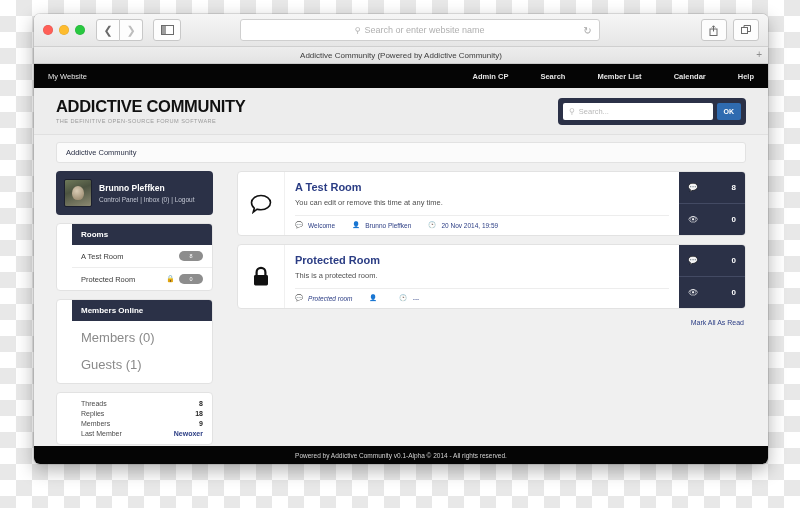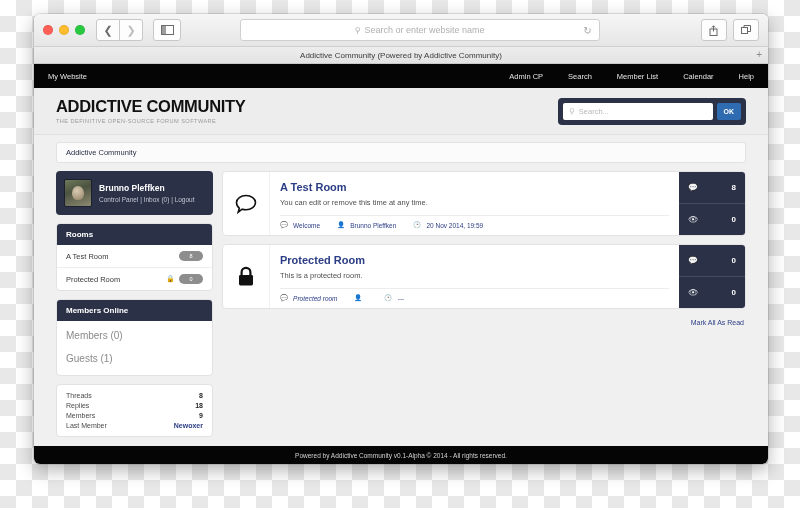--- a/index.html
+++ b/index.html
@@ -62,21 +62,21 @@
   .tabtitle{font-size:8px;color:#3b3b3b;}
   .tabplus{position:absolute;right:6px;color:#8d8d8d;font-size:10px;line-height:1;}
 
   
   .page{height:401px;background:#f0f0f0;overflow:hidden;position:relative;}
   .topnav{
     height:20px;background:#050505;display:flex;align-items:center;
     padding:12px 14px;box-sizing:border-box;
   }
   .topnav .left{font-size:7.5px;color:#e4e4e4;}
-  .topnav .right{margin-left:auto;display:flex;gap:25px;}
+  .topnav .right{margin-left:auto;display:flex;gap:32px;font-weight:bold;}
   .topnav .right span{font-size:7.5px;color:#e4e4e4;}
 
   .header{
     height:47px;background:#ededed;display:flex;align-items:center;
     padding:0 22px;box-sizing:border-box;border-bottom:1px solid #e0e0e0;
   }
   .logo-t{font-size:16.5px;font-weight:bold;color:#111;letter-spacing:-.3px;line-height:1.05;}
   .logo-s{font-size:5.6px;color:#9b9b9b;letter-spacing:.45px;margin-top:2px;}
   .searchwrap{
     margin-left:auto;background:#2b3147;border-radius:4px;padding:5px;
@@ -92,53 +92,53 @@
     background:#2f6bb0;color:#fff;font-size:7px;font-weight:bold;border-radius:2px;
     padding:0 7px;height:17px;display:flex;align-items:center;justify-content:center;
   }
 
   .crumbwrap{padding:7px 22px 0;}
   .crumb{
     background:#fbfbfb;border:1px solid #e2e2e2;border-radius:3px;
     padding:5px 9px;font-size:7.5px;color:#2b3147;
   }
 
-  .body{display:flex;padding:8px 22px 0;gap:9px;box-sizing:border-box;}
+  .body{display:flex;padding:8px 22px 0;gap:24px;box-sizing:border-box;}
   .sidebar{width:157px;flex:0 0 157px;}
   .main{flex:1;}
 
   .userpanel{
     background:#2b3147;border-radius:4px;padding:8px;display:flex;gap:7px;align-items:center;
   }
   .avatar{
     width:26px;height:26px;flex:0 0 26px;border-radius:2px;
     background:linear-gradient(160deg,#6f7a5a 0%,#4c5340 40%,#8d8a72 100%);
     border:1px solid #1b1f2e;position:relative;overflow:hidden;
   }
   .avatar:after{
     content:"";position:absolute;left:7px;top:6px;width:12px;height:14px;border-radius:50% 50% 45% 45%;
     background:radial-gradient(circle at 40% 35%,#d9cbb4,#8f7f63);
   }
   .uname{font-size:8.5px;font-weight:bold;color:#fff;line-height:1.2;}
   .ulinks{font-size:6.5px;color:#c4c8d4;margin-top:3px;}
 
-  .panel{background:#fff;border:1px solid #e2e2e2;border-radius:4px;overflow:hidden;margin-top:8px;}
+  .panel{background:#fff;border:1px solid #e2e2e2;border-radius:4px;overflow:hidden;margin-top:8px;padding-left:15px;}
   .panel-h{background:#2b3147;color:#fff;font-size:8px;font-weight:bold;padding:6px 9px;}
   .row{
     display:flex;align-items:center;padding:6px 9px;font-size:7.5px;color:#3a3a3a;
     border-bottom:1px solid #ededed;
   }
   .row:last-child{border-bottom:none;}
   .row .rr{margin-left:auto;display:flex;align-items:center;gap:4px;}
   .badge{
     background:#8d8d8d;color:#fff;border-radius:7px;font-size:5.5px;
     padding:2px 7px;min-width:10px;text-align:center;
   }
   .lock-s{font-size:7px;color:#7b7b7b;}
-  .mrow{padding:6px 9px;font-size:10px;color:#8a8a8a;}
+  .mrow{padding:6px 9px;font-size:13px;color:#8a8a8a;}
   .strow{display:flex;padding:1.5px 9px;font-size:7px;color:#4a4a4a;}
   .strow .v{margin-left:auto;font-weight:bold;color:#1f1f1f;}
   .strow .v.link{color:#2b3d84;}
   .stpad{padding:5px 0 6px;}
 
   
   .roomcard{display:flex;background:#fff;border:1px solid #e2e2e2;border-radius:4px;overflow:hidden;margin-bottom:8px;}
   .room-ic{
     width:46px;flex:0 0 46px;display:flex;align-items:center;justify-content:center;
     border-right:1px solid #f0f0f0;

